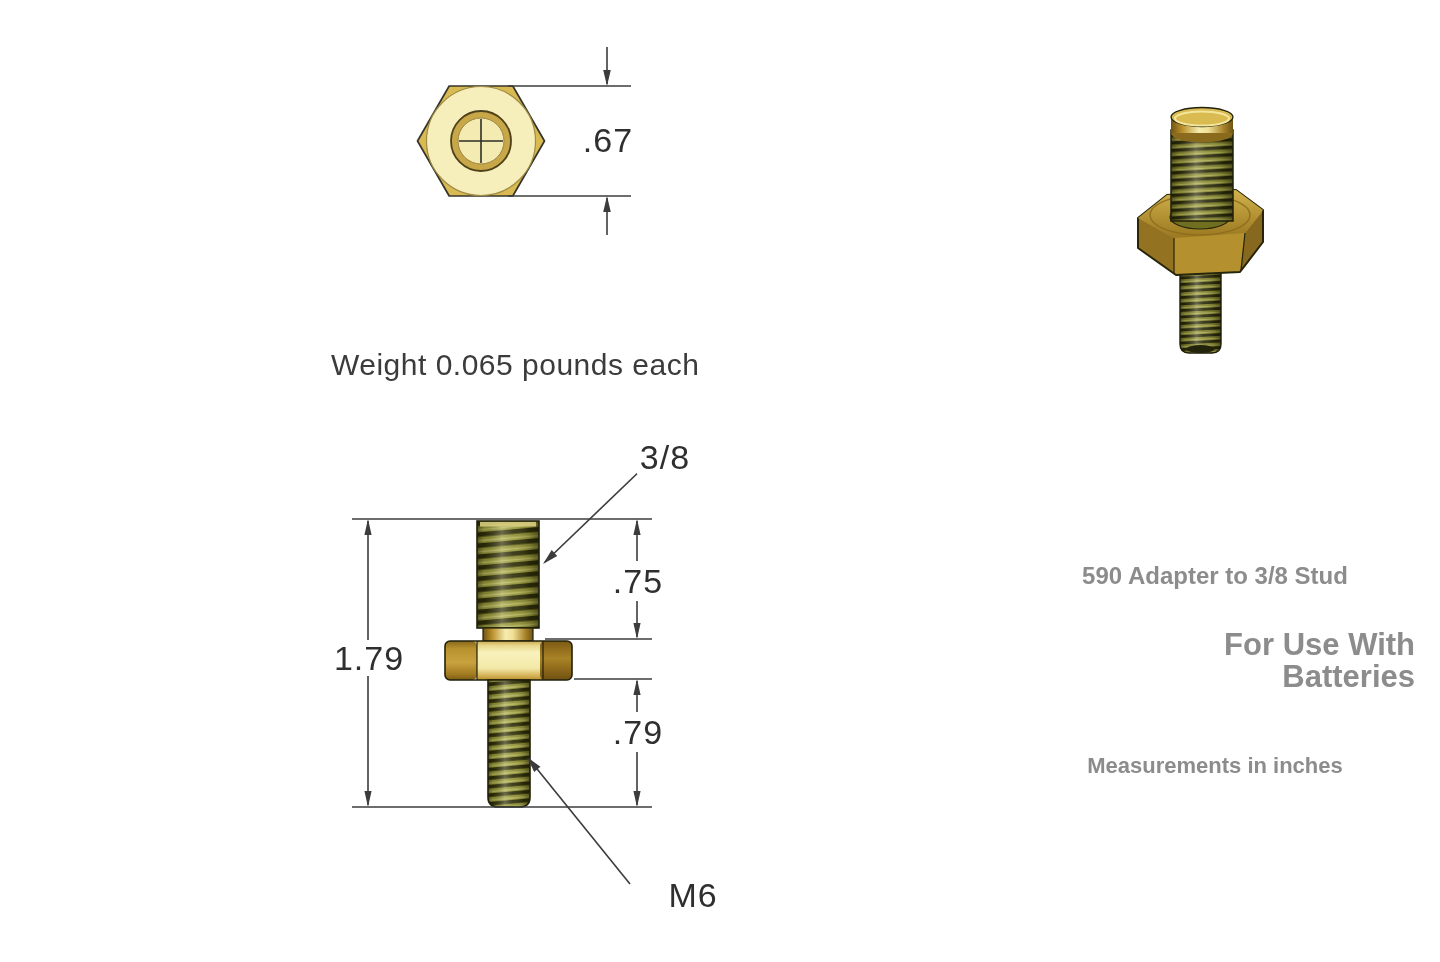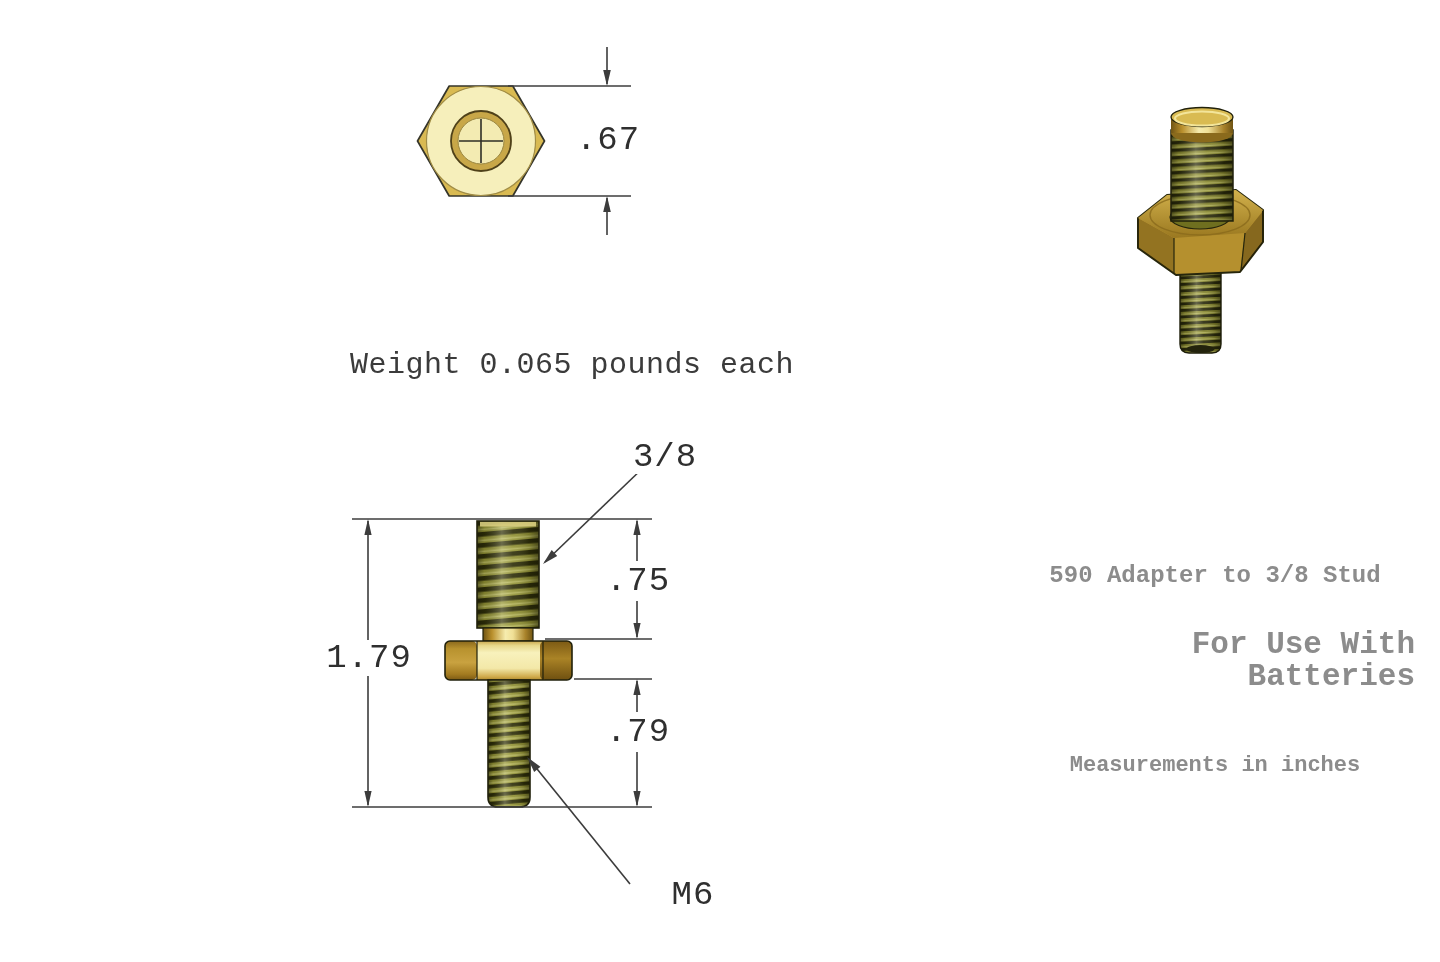--- a/index.html
+++ b/index.html
@@ -1,17 +1,17 @@
 <!DOCTYPE html>
 <html><head>
 <meta charset="utf-8">
 <style>
   html,body{margin:0;padding:0;background:#ffffff;}
   .canvas{position:relative;width:1440px;height:962px;background:#ffffff;overflow:hidden;
-          font-family:Liberation Mono, monospace;}
+          font-family:Liberation Sans, sans-serif;}
   .canvas svg{position:absolute;left:0;top:0;}
   .dim-label{position:absolute;transform:translate(-50%,-50%);font-size:34px;line-height:1;
              color:#2f2f2f;background:#ffffff;padding:0 3px;letter-spacing:1px;white-space:nowrap;}
   .note-label{position:absolute;font-size:30px;line-height:1;color:#3b3b3b;letter-spacing:.5px;white-space:nowrap;}
   .info{position:absolute;left:1015px;width:400px;text-align:center;color:#8c8c8c;font-weight:bold;}
   .info-title{top:564px;font-size:24px;line-height:1;}
   .info-sub{top:629px;font-size:31px;line-height:32px;text-align:right;}
   .info-foot{top:755px;font-size:22px;line-height:1;}
 </style>
 </head>
@@ -182,21 +182,21 @@
     </g>
   </svg>
 
   <div class="dim-label" style="left:608px;top:140px;">.67</div>
   <div class="dim-label" style="left:369px;top:658px;">1.79</div>
   <div class="dim-label" style="left:638px;top:581px;">.75</div>
   <div class="dim-label" style="left:638px;top:732px;">.79</div>
   <div class="dim-label" style="left:665px;top:457px;">3/8</div>
   <div class="dim-label" style="left:657px;top:895px;margin-left:36px;">M6</div>
 
-  <div class="note-label" style="left:350px;top:350px;">Weight 0.065 pounds each</div>
+  <div class="note-label" style="left:331px;top:350px;">Weight 0.065 pounds each</div>
 
   <div class="info info-title">590 Adapter to 3/8 Stud</div>
   <div class="info info-sub">
     <div>For Use With</div>
     <div>Batteries</div>
   </div>
   <div class="info info-foot">Measurements in inches</div>
 
 </div>
 

